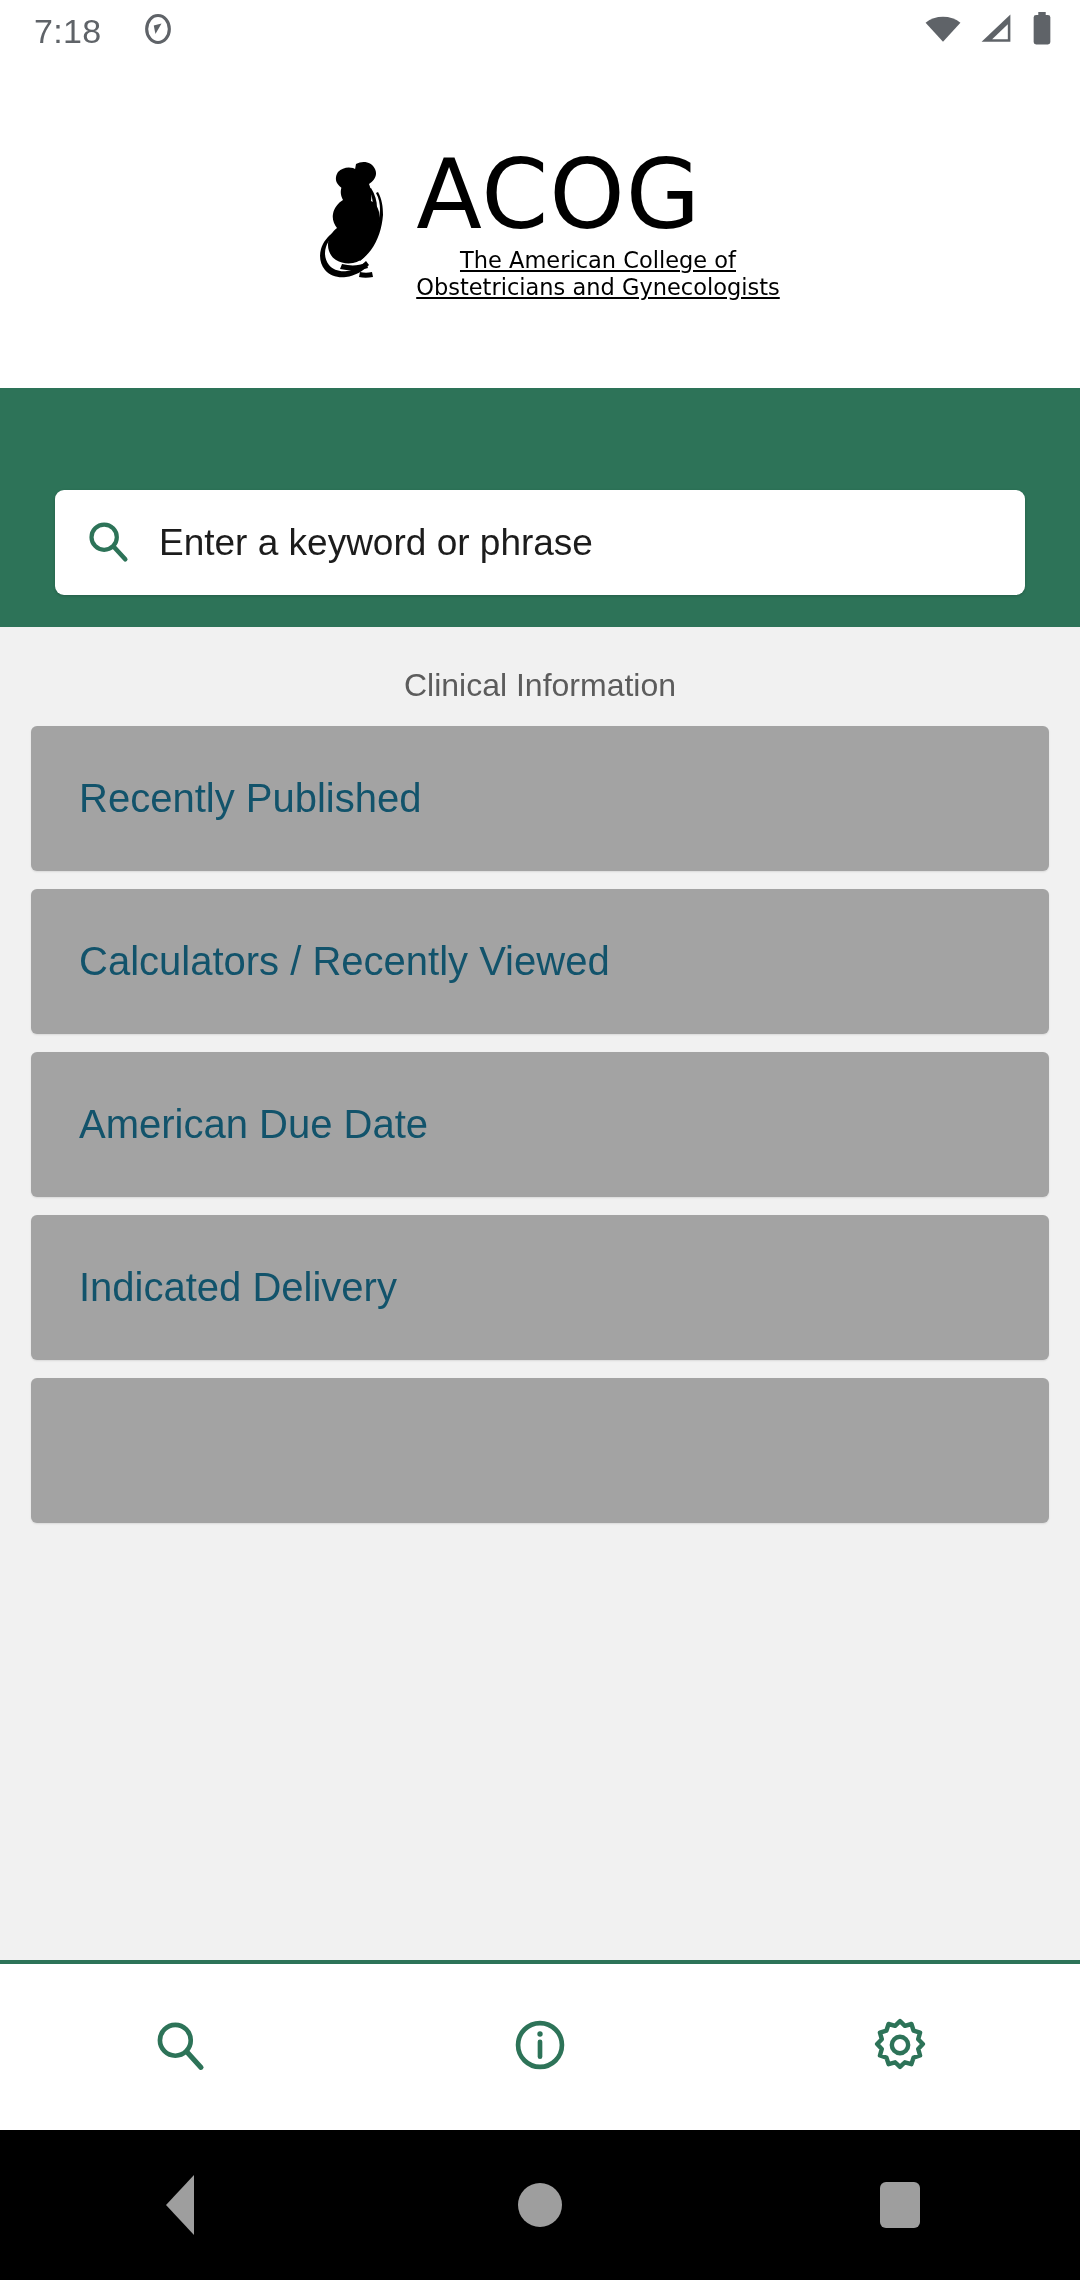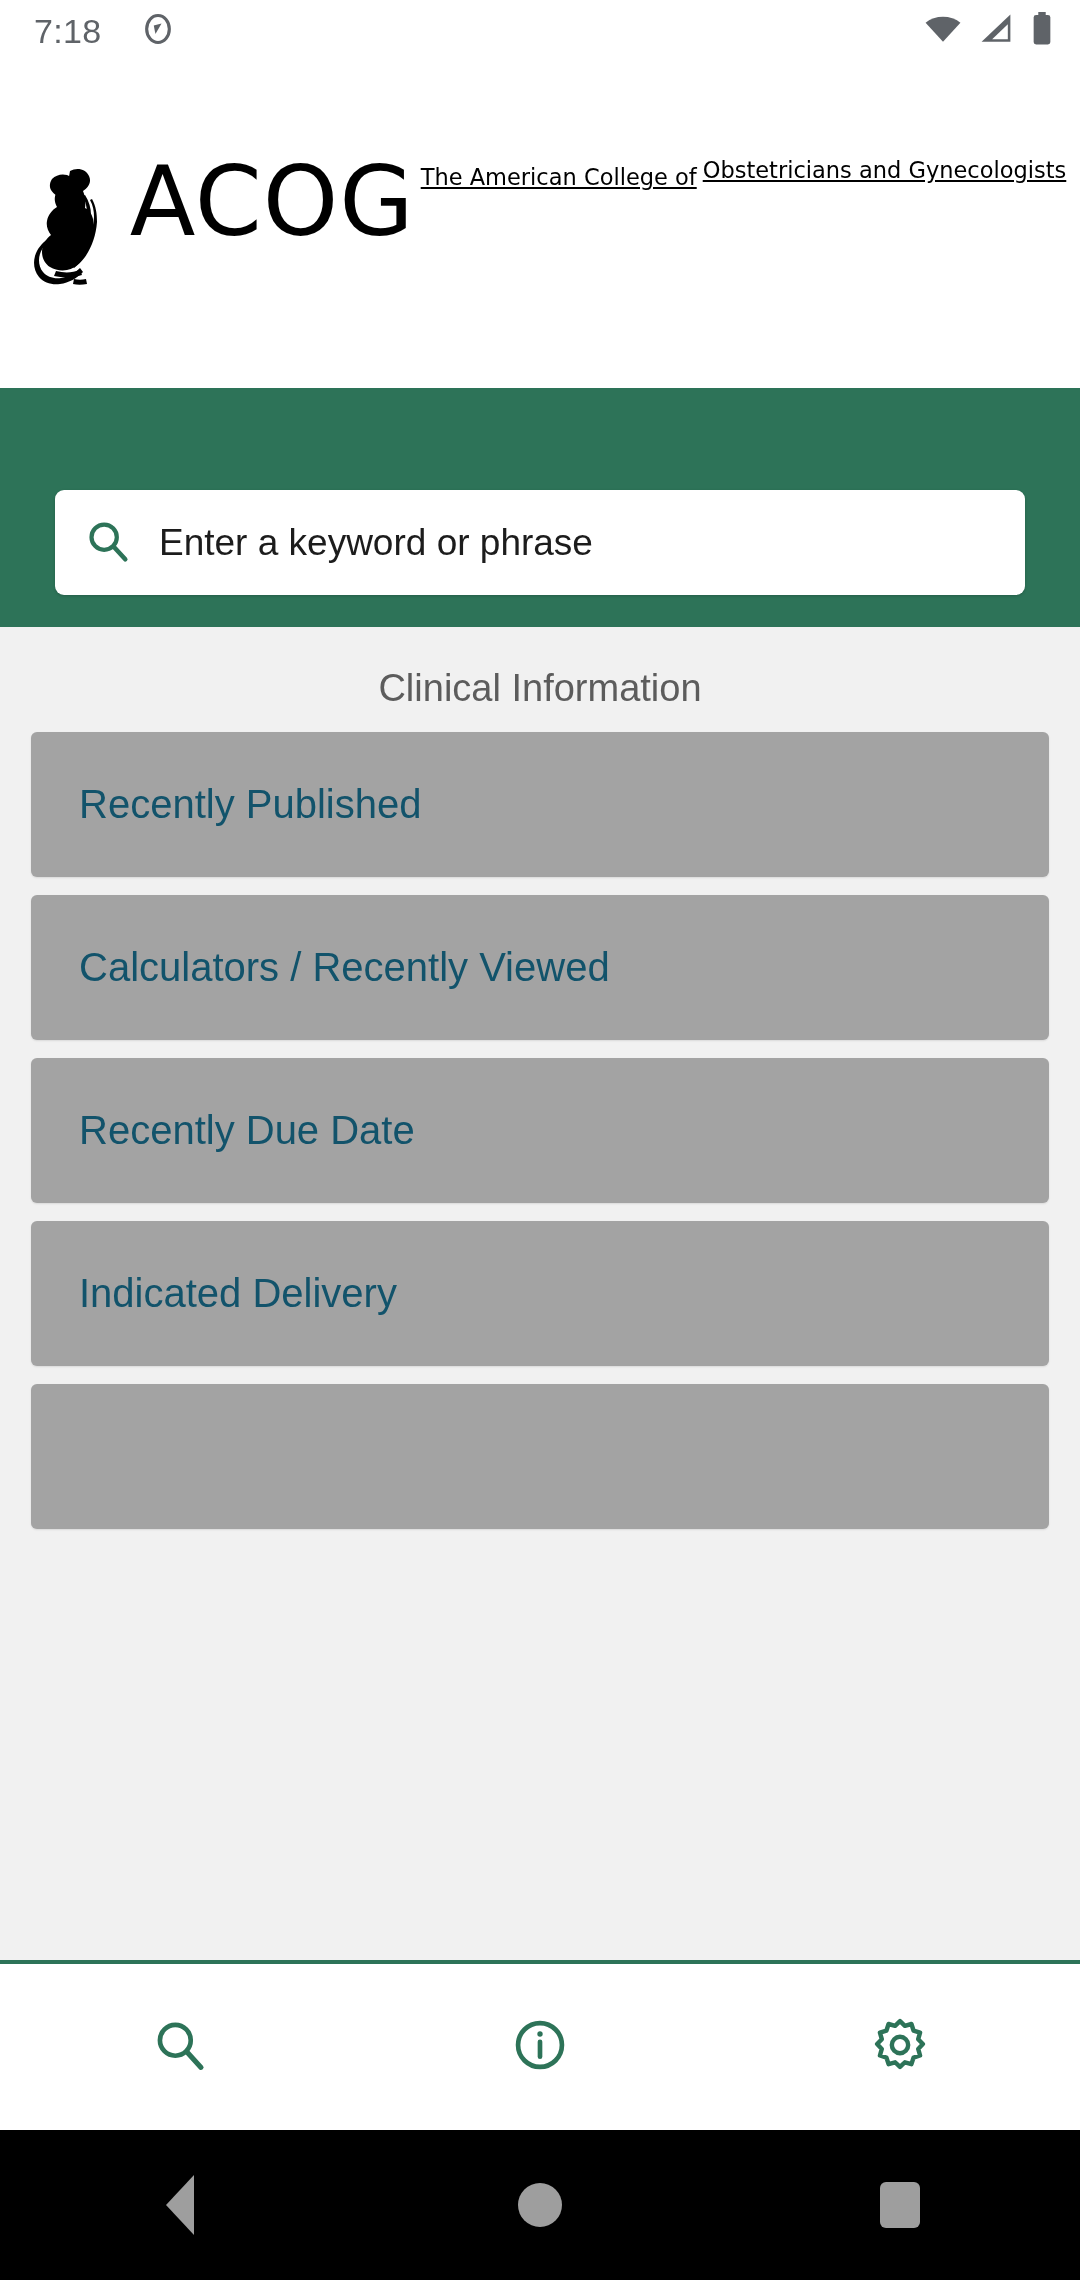--- a/index.html
+++ b/index.html
@@ -21,21 +21,21 @@
   .status-clock{ font-size:34px; color:#5f6368; letter-spacing:.3px; }
   .status-right{ display:flex; align-items:center; gap:16px; }
 
   
   .logo-header{
     position:absolute; top:62px; left:0; width:1080px; height:326px;
     background:#ffffff; display:flex; align-items:center; justify-content:center;
   }
   .logo-wrap{ display:flex; align-items:flex-start; gap:8px; transform:translateX(8px); }
   .logo-mark{ width:92px; height:132px; flex:none; margin-top:4px; }
-  .logo-text{ display:flex; flex-direction:row;gap:6px; }
+  .logo-text{ display:flex; flex-direction:column; }
   .logo-acog{
     font-size:96px; line-height:.94; color:#000000; letter-spacing:1px;
     font-family:"DejaVu Sans", sans-serif; font-weight:400;
   }
   .logo-tag1, .logo-tag2{
     font-size:22.5px; line-height:1.18; color:#000000; text-align:center;
     font-family:"DejaVu Sans", sans-serif;
     text-decoration:underline;
   }
   .logo-tag1{ margin-top:7px; }
@@ -53,21 +53,21 @@
     margin-top:37px;
   }
   .search-placeholder{ font-size:37px; color:#1c1c1c; }
 
   
   .content{
     position:absolute; top:627px; left:0; width:1080px; height:1333px;
     background:#f1f1f1; overflow:hidden;
   }
   .section-title{
-    text-align:center; font-size:38px; color:#5c5c5c;
+    text-align:center; font-size:32px; color:#5c5c5c;
     padding:40px 0 22px 0; font-weight:400;
   }
   .card{
     width:1018px; margin:0 auto 18px auto; height:145px;
     background:#a3a3a3; border-radius:6px;
     display:flex; align-items:center; padding:0 48px;
     box-shadow:0 1px 2px rgba(0,0,0,.10);
   }
   .card-label{ font-size:40px; color:#12536b; }
 
@@ -167,21 +167,21 @@
 
     <div class="section-title">Clinical Information</div>
     <div class="card">
       <span class="card-label">Recently Published</span>
     </div>
     <div class="card">
       <span class="card-label">Calculators / Recently Viewed</span>
     </div>
 
     <div class="card">
-      <span class="card-label">Recently Due Date</span>
+      <span class="card-label">American Due Date</span>
     </div>
     <div class="card">
       <span class="card-label">Indicated Delivery</span>
     </div>
 
     <div class="card">
       <span class="card-label"></span>
     </div>
 
   </div>

